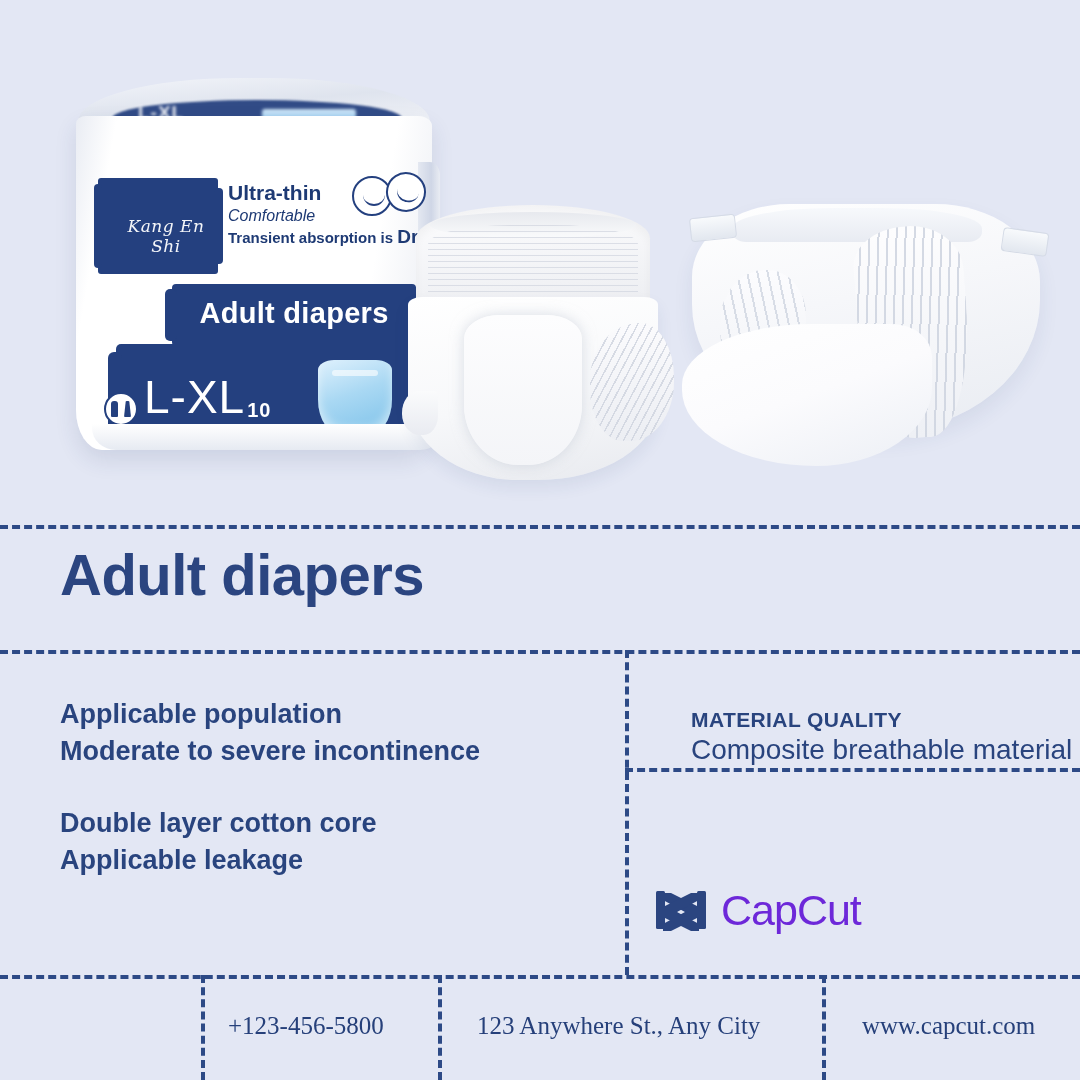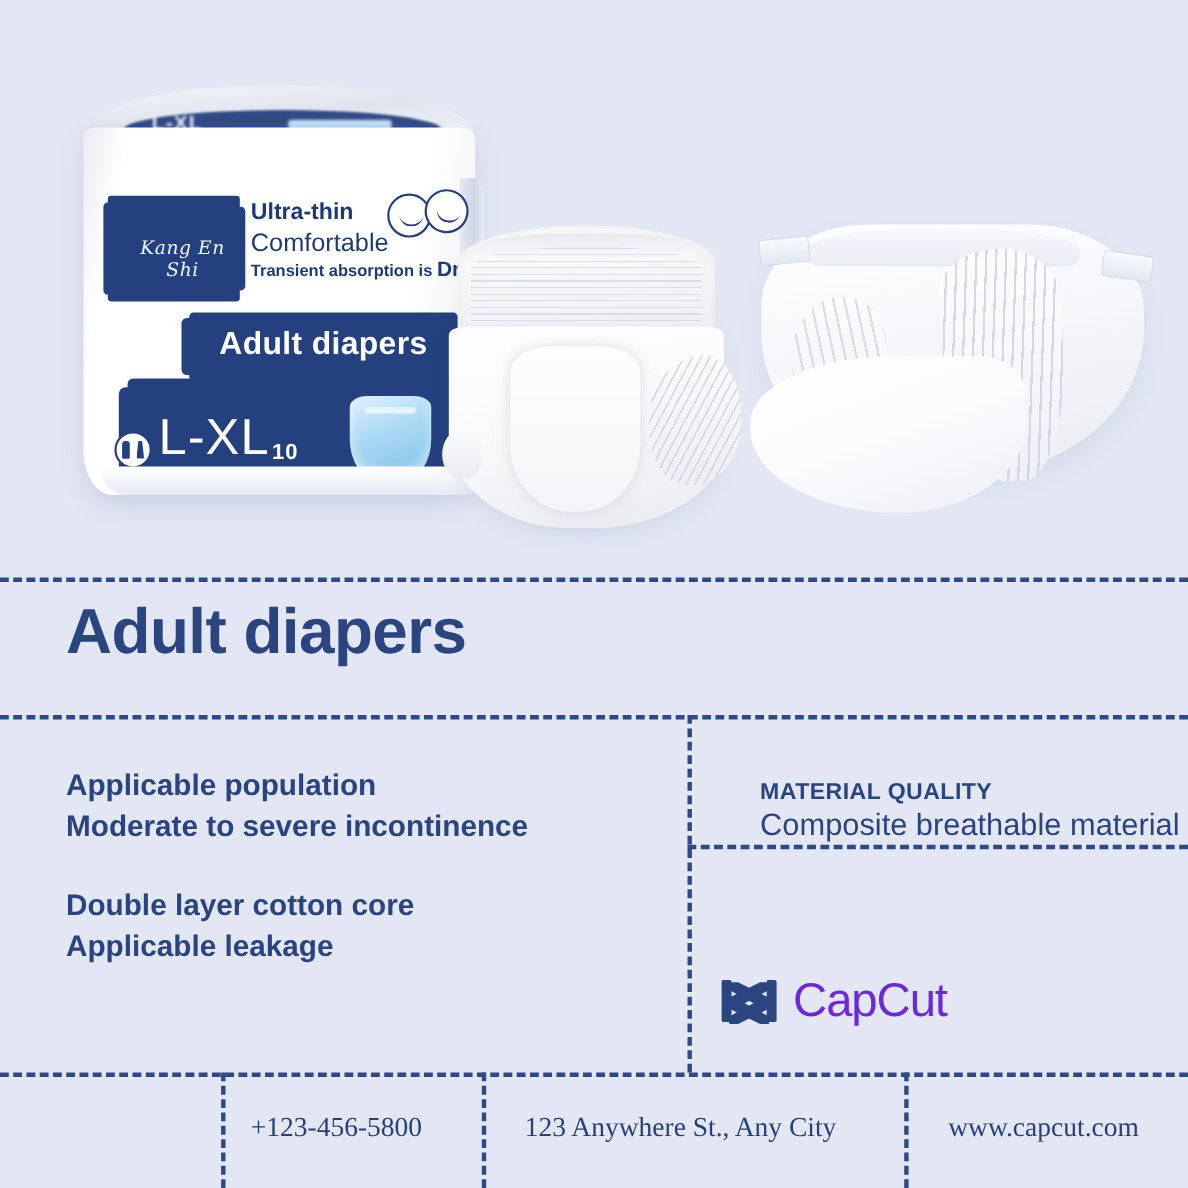--- a/index.html
+++ b/index.html
@@ -138,21 +138,21 @@
     opacity: .95;
   }
   .claims {
     position: absolute;
     left: 152px; top: 64px;
     width: 190px;
     color: #1e3a74;
     line-height: 1.22;
   }
   .claims .c1 { font-size: 21px; font-weight: 700; }
-  .claims .c2 { font-size: 23px; font-weight: 500; }
+  .claims .c2 { font-size: 16px; font-weight: 500; font-style: italic; }
   .claims .c3 { font-size: 15px; font-weight: 600; white-space: nowrap;}
   .claims .c3 b { font-size: 19px; font-weight: 800; }
 
   .babies {
     position: absolute;
     right: 6px; top: 56px;
     width: 74px; height: 48px;
   }
   .baby {
     position: absolute;

